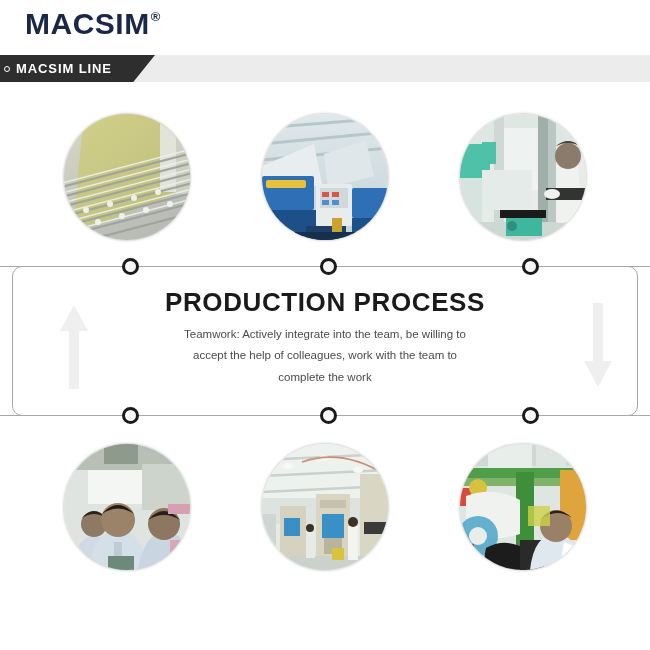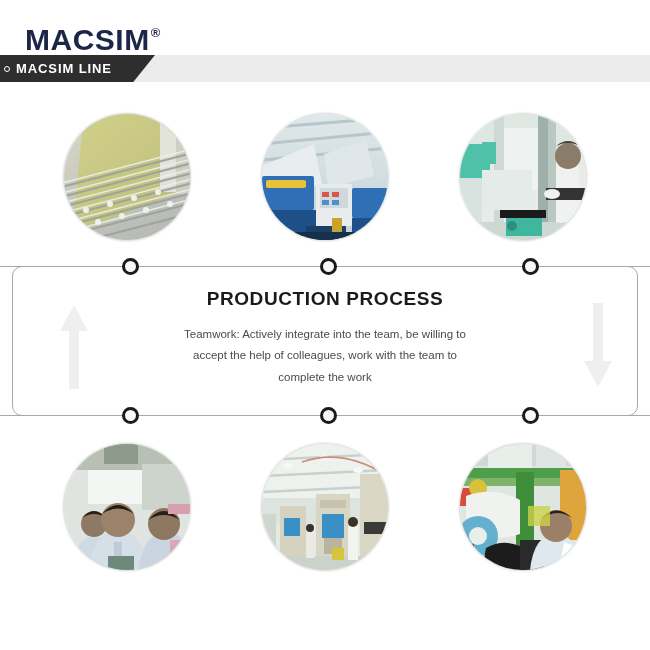--- a/index.html
+++ b/index.html
@@ -27,21 +27,20 @@
     position: absolute;
     left: 25px;
     top: 9px;
     font-family: "Liberation Sans", sans-serif;
     font-weight: bold;
     font-size: 30px;
     letter-spacing: 0.5px;
     color: #1b2746;
     line-height: 1;
     white-space: nowrap;
-    margin-top: 16px;
   }
   .logo-reg {
     font-size: 13px;
     vertical-align: super;
     position: relative;
     top: -2px;
     left: 1px;
     color: #1b2746;
   }
 
@@ -149,21 +148,21 @@
   }
   .arrow-left  { left: 57px;  top: 303px; }
   .arrow-right { left: 581px; top: 303px; }
 
   .process-title {
     position: absolute;
     left: 12px;
     top: 289px;
     width: 626px;
     text-align: center;
-    font-size: 19px;
+    font-size: 26px;
     font-weight: bold;
     letter-spacing: 0.6px;
     color: #1a1a1a;
     line-height: 1.05;
   }
   .process-desc {
     position: absolute;
     left: 170px;
     top: 324px;
     width: 310px;

